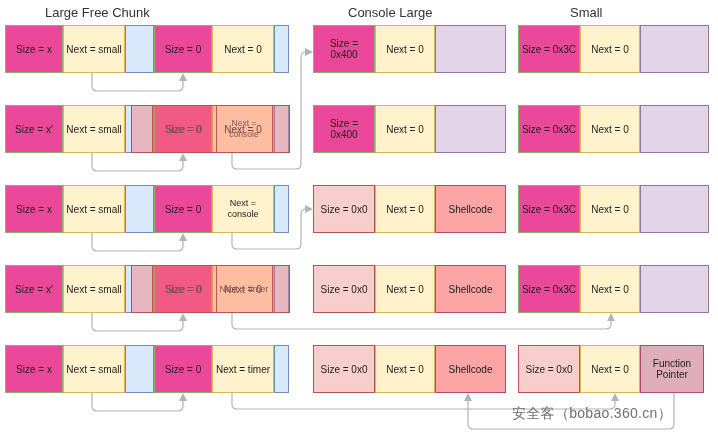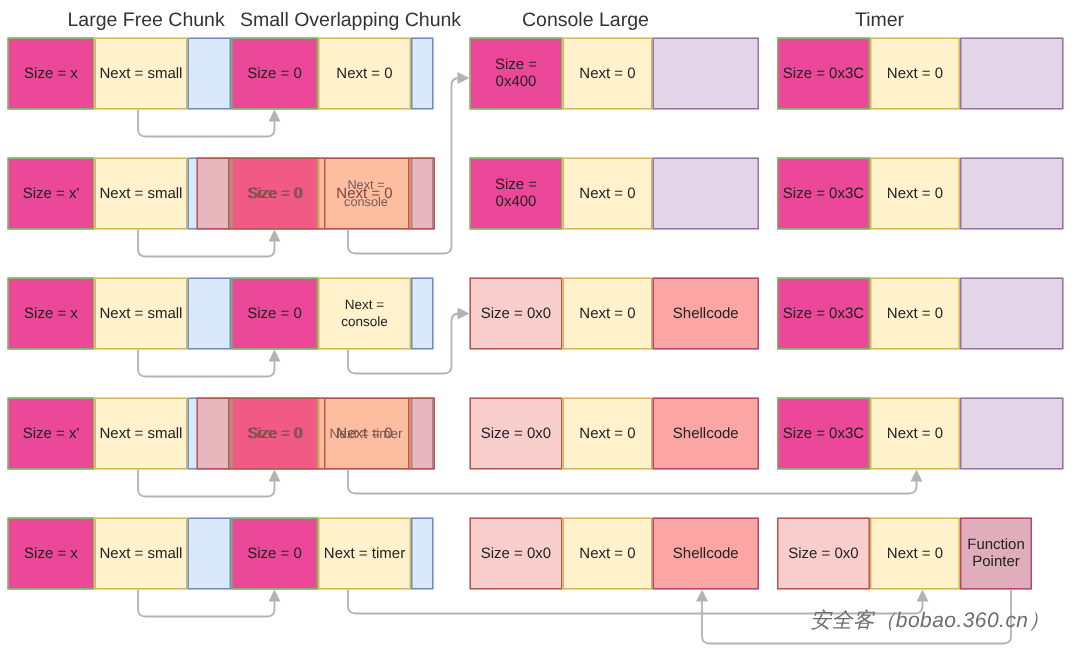--- a/index.html
+++ b/index.html
@@ -43,23 +43,22 @@
 
   .wm{position:absolute;font-size:14px;color:#6e6e6e;white-space:nowrap;
       letter-spacing:0.3px;}
 </style>
 </head>
 <body>
 
 <div class="canvas">
 
   <div class="hdr" style="left:45px;top:6px;width:120px;">Large Free Chunk</div>
-  <div class="hdr" style="left:160px;top:6px;width:150px;">Small Overlapping Chunk</div>
   <div class="hdr" style="left:348px;top:6px;width:110px;">Console Large</div>
-  <div class="hdr" style="left:570px;top:6px;width:90px;">Timer</div>
+  <div class="hdr" style="left:570px;top:6px;width:90px;">Small</div>
 
   <div class="cell green" style="left:5px;top:25px;width:58px;height:48px;">Size = x</div>
   <div class="cell yellow" style="left:63px;top:25px;width:62px;height:48px;">Next = small</div>
   <div class="cell blue" style="left:125px;top:25px;width:29px;height:48px;"></div>
   <div class="cell green" style="left:154px;top:25px;width:58px;height:48px;">Size = 0</div>
   <div class="cell yellow" style="left:212px;top:25px;width:62px;height:48px;">Next = 0</div>
   <div class="cell blue" style="left:274px;top:25px;width:15px;height:48px;"></div>
   <div class="cell green" style="left:313px;top:25px;width:62px;height:48px;">Size = 0x400</div>
   <div class="cell yellow" style="left:375px;top:25px;width:60px;height:48px;">Next = 0</div>
   <div class="cell purple" style="left:435px;top:25px;width:71px;height:48px;"></div>
@@ -125,21 +124,21 @@
   <div class="cell yellow" style="left:63px;top:345px;width:62px;height:48px;">Next = small</div>
   <div class="cell blue" style="left:125px;top:345px;width:29px;height:48px;"></div>
   <div class="cell green" style="left:154px;top:345px;width:58px;height:48px;">Size = 0</div>
   <div class="cell yellow" style="left:212px;top:345px;width:62px;height:48px;">Next = timer</div>
   <div class="cell blue" style="left:274px;top:345px;width:15px;height:48px;"></div>
   <div class="cell redl" style="left:313px;top:345px;width:62px;height:48px;">Size = 0x0</div>
   <div class="cell yellow" style="left:375px;top:345px;width:60px;height:48px;">Next = 0</div>
   <div class="cell redd" style="left:435px;top:345px;width:71px;height:48px;">Shellcode</div>
   <div class="cell redl" style="left:518px;top:345px;width:62px;height:48px;">Size = 0x0</div>
   <div class="cell yellow" style="left:580px;top:345px;width:60px;height:48px;">Next = 0</div>
-  <div class="cell redd2" style="left:640px;top:345px;width:48px;height:48px;">Function Pointer</div>
+  <div class="cell redd2" style="left:640px;top:345px;width:64px;height:48px;">Function Pointer</div>
 
   <svg class="wires" viewBox="0 0 718 435">
 
     <path d="M92,73 L92,86 Q92,91 97,91 L178,91 Q183,91 183,86 L183,80"></path>
     <polygon points="183,73 179,81 187,81"></polygon>
 
     <path d="M92,153 L92,166 Q92,171 97,171 L178,171 Q183,171 183,166 L183,160"></path>
     <polygon points="183,153 179,161 187,161"></polygon>
 
     <path d="M232,153 L232,164 Q232,169 237,169 L296,169 Q301,169 301,164 L301,57 Q301,52 306,52 L307,52"></path>
@@ -160,14 +159,14 @@
     <path d="M92,393 L92,406 Q92,411 97,411 L178,411 Q183,411 183,406 L183,400"></path>
     <polygon points="183,393 179,401 187,401"></polygon>
 
     <path d="M232,393 L232,404 Q232,409 237,409 L610,409 Q615,409 615,404 L615,400"></path>
     <polygon points="615,393 611,401 619,401"></polygon>
 
     <path d="M674,393 L674,424 Q674,429 669,429 L473,429 Q468,429 468,424 L468,400"></path>
     <polygon points="468,393 464,401 472,401"></polygon>
   </svg>
 
-  <div class="wm" style="left:540px;top:405px;font-style:italic;">安全客（bobao.360.cn）</div>
+  <div class="wm" style="left:512px;top:405px;">安全客（bobao.360.cn）</div>
 </div>
 
 </body></html>

